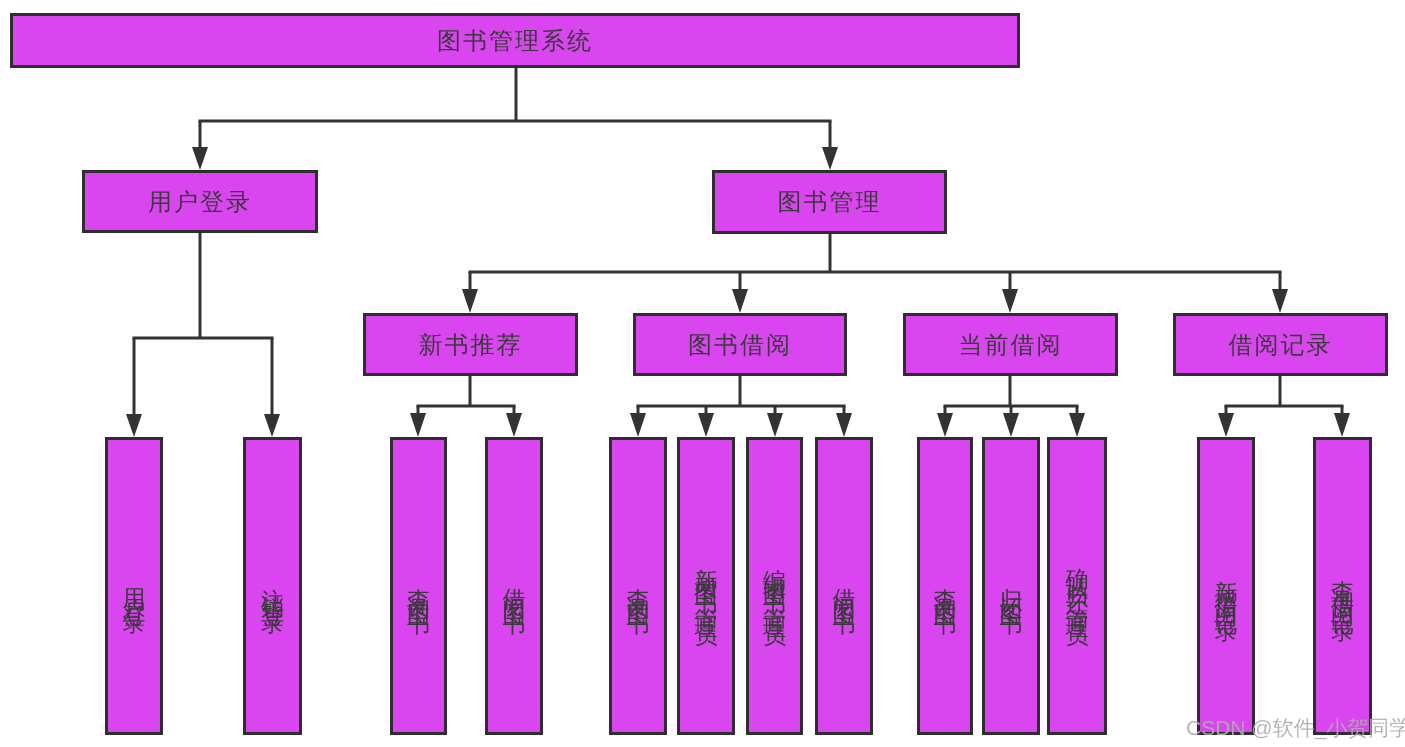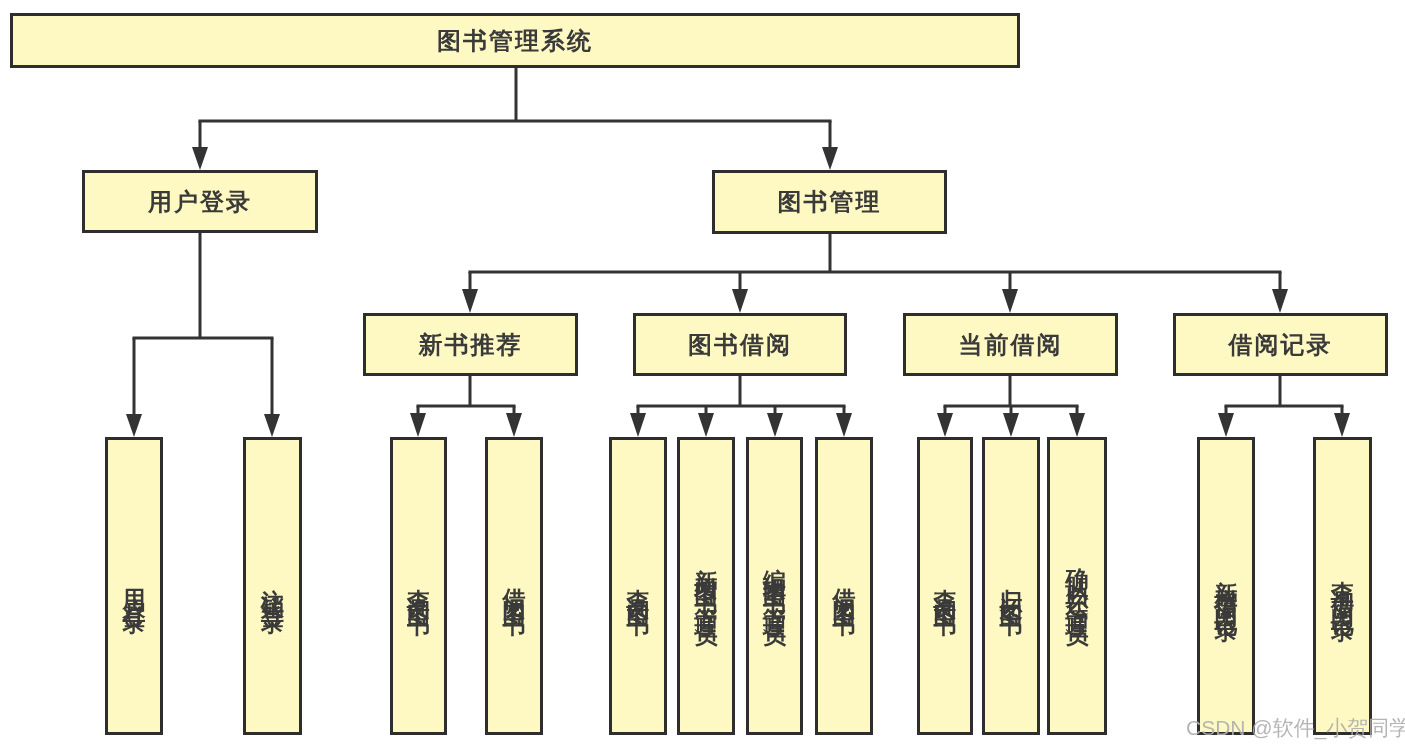--- a/index.html
+++ b/index.html
@@ -4,22 +4,22 @@
 <style>
   html,body{margin:0;padding:0;background:#ffffff;}
   .stage{
     position:relative;width:1405px;height:747px;background:#ffffff;overflow:hidden;
     font-family:"Liberation Sans","DejaVu Sans",sans-serif;
   }
   .connectors{position:absolute;left:0;top:0;z-index:1;}
   .connectors line{stroke:#333333;stroke-width:3;}
   .connectors polygon{fill:#333333;stroke:none;}
   .box{
-    position:absolute;box-sizing:border-box;border:3px solid #2e2e2e;background:#fef9c3;
-    display:flex;align-items:center;justify-content:center;color:#3a3a3a;z-index:2;font-weight:bold;
+    position:absolute;box-sizing:border-box;border:3px solid #2e2e2e;background:#d946ef;
+    display:flex;align-items:center;justify-content:center;color:#3a3a3a;z-index:2;
   }
   .box.h span{font-size:24px;letter-spacing:2px;white-space:nowrap;}
   .box.v span{
     writing-mode:vertical-rl;text-orientation:mixed;
     font-size:23px;letter-spacing:8px;line-height:1;white-space:nowrap;
   }
   .watermark{
     position:absolute;left:1186px;top:714px;z-index:3;
     font-size:21px;color:#aeaeae;opacity:0.9;white-space:nowrap;
   }

